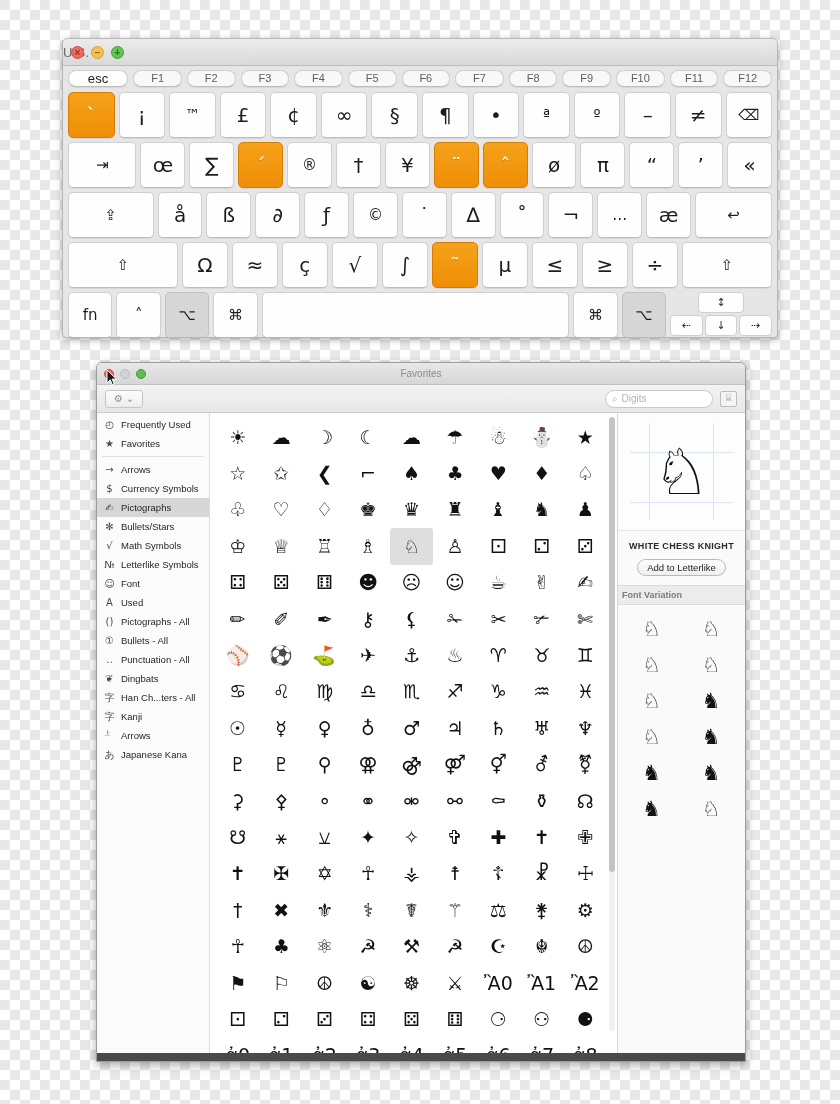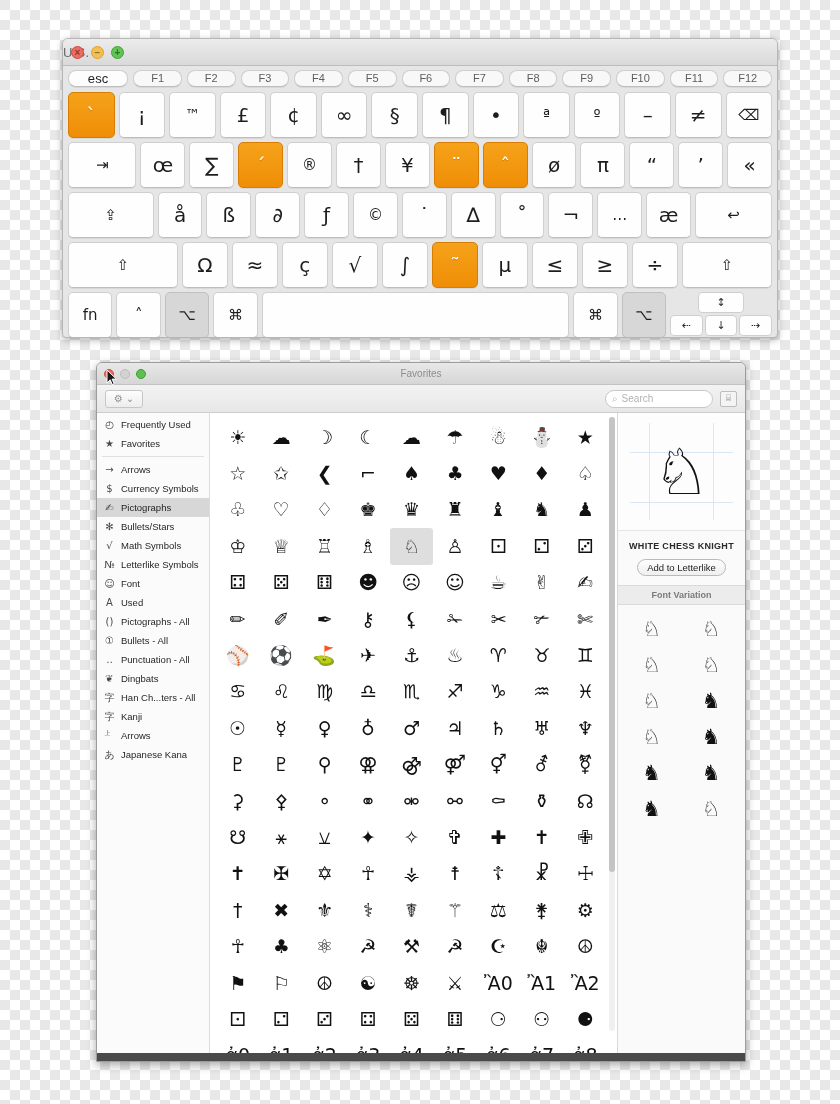--- a/index.html
+++ b/index.html
@@ -368,25 +368,24 @@
     padding: 2px 9px;
     border: 1px solid #b9b9b9;
     border-radius: 9px;
     background: linear-gradient(#fefefe, #efefef);
     color: #1d1d1d;
   }
   .section-head {
     font-size: 9px;
     font-weight: bold;
     color: #7b7b7b;
-    padding: 4px 16px;
+    padding: 4px 4px;
     background: #ececec;
     border-top: 1px solid #dadada;
     border-bottom: 1px solid #dadada;
-    text-align: center;
   }
   .variation-grid {
     flex: 1;
     display: grid;
     grid-template-columns: 1fr 1fr;
     padding: 6px 4px;
     align-content: start;
     overflow: hidden;
   }
   .variation-cell {
@@ -533,21 +532,21 @@
   </div>
 
   <div class="cv-toolbar">
     <div class="gear-btn">
       <span>⚙</span>
       <span>⌄</span>
     </div>
     <div class="spacer"></div>
     <div class="search-box">
       <span>⌕</span>
-      <span>Search</span>
+      <span>Digits</span>
     </div>
     <div class="panel-btn">
       <span>⌸</span>
     </div>
   </div>
 
   <div class="cv-main">
 
     <div class="cv-sidebar" id="cv-sidebar">
         <div class="side-item">

